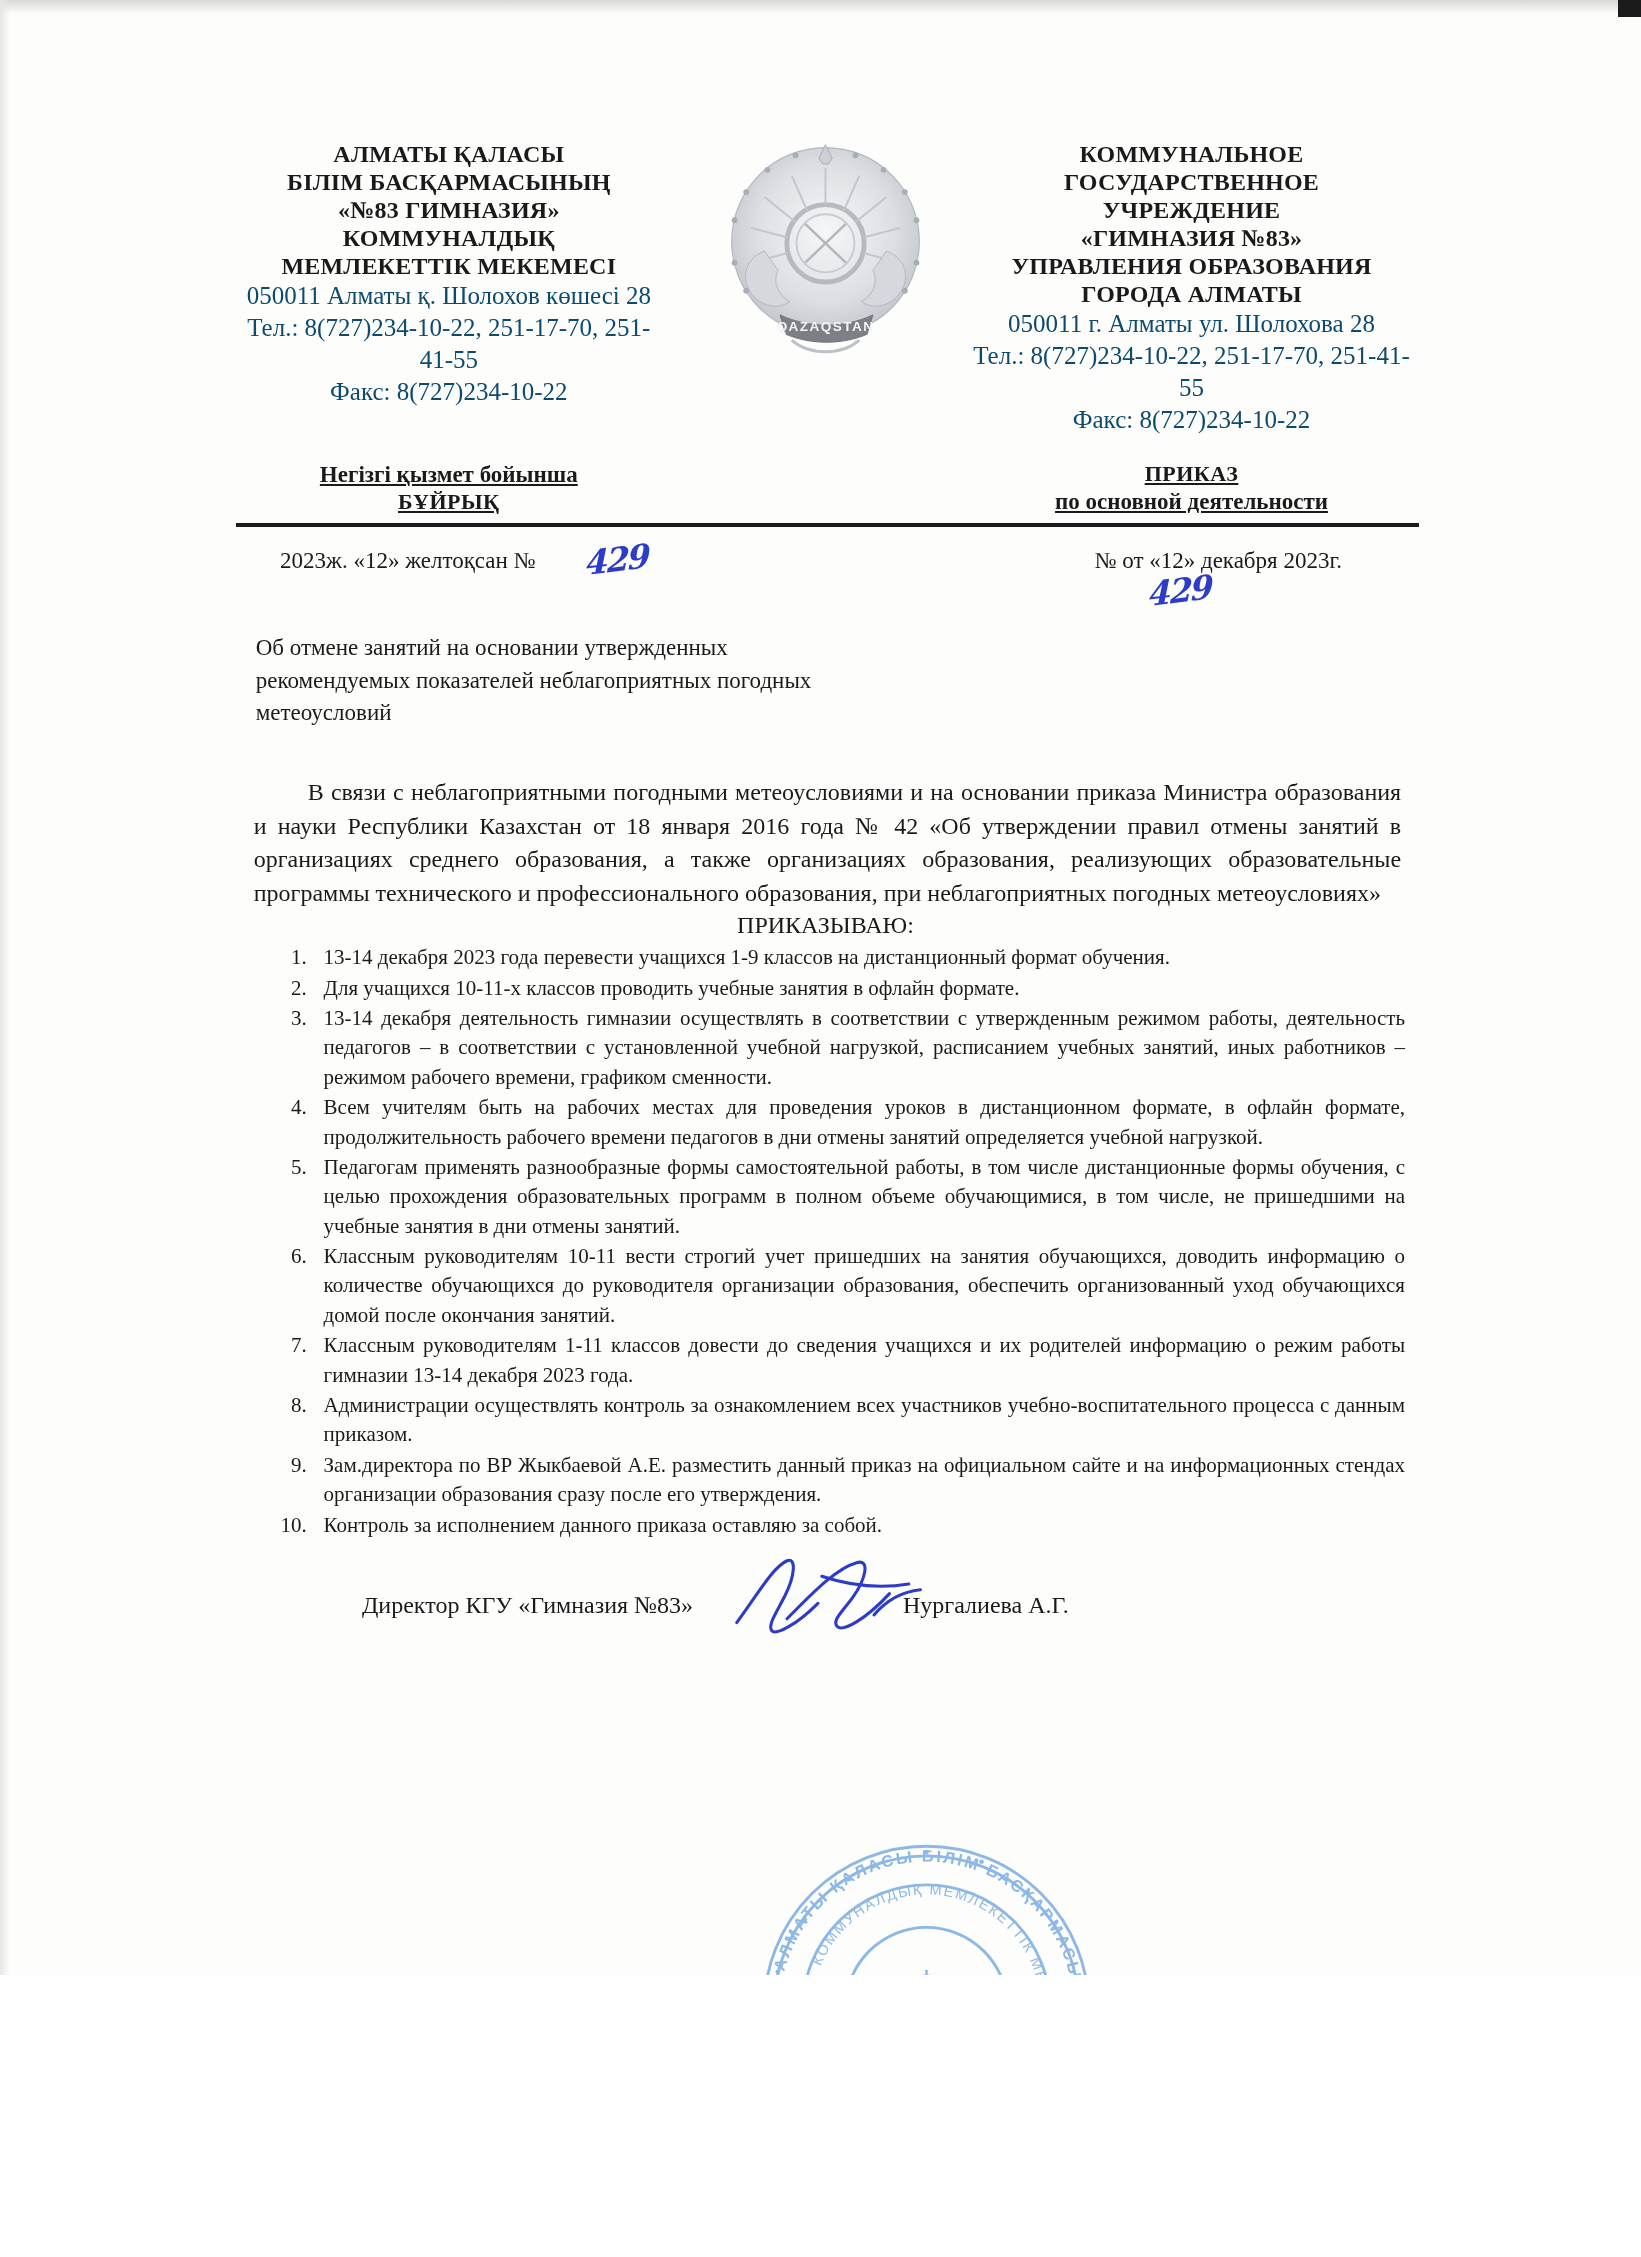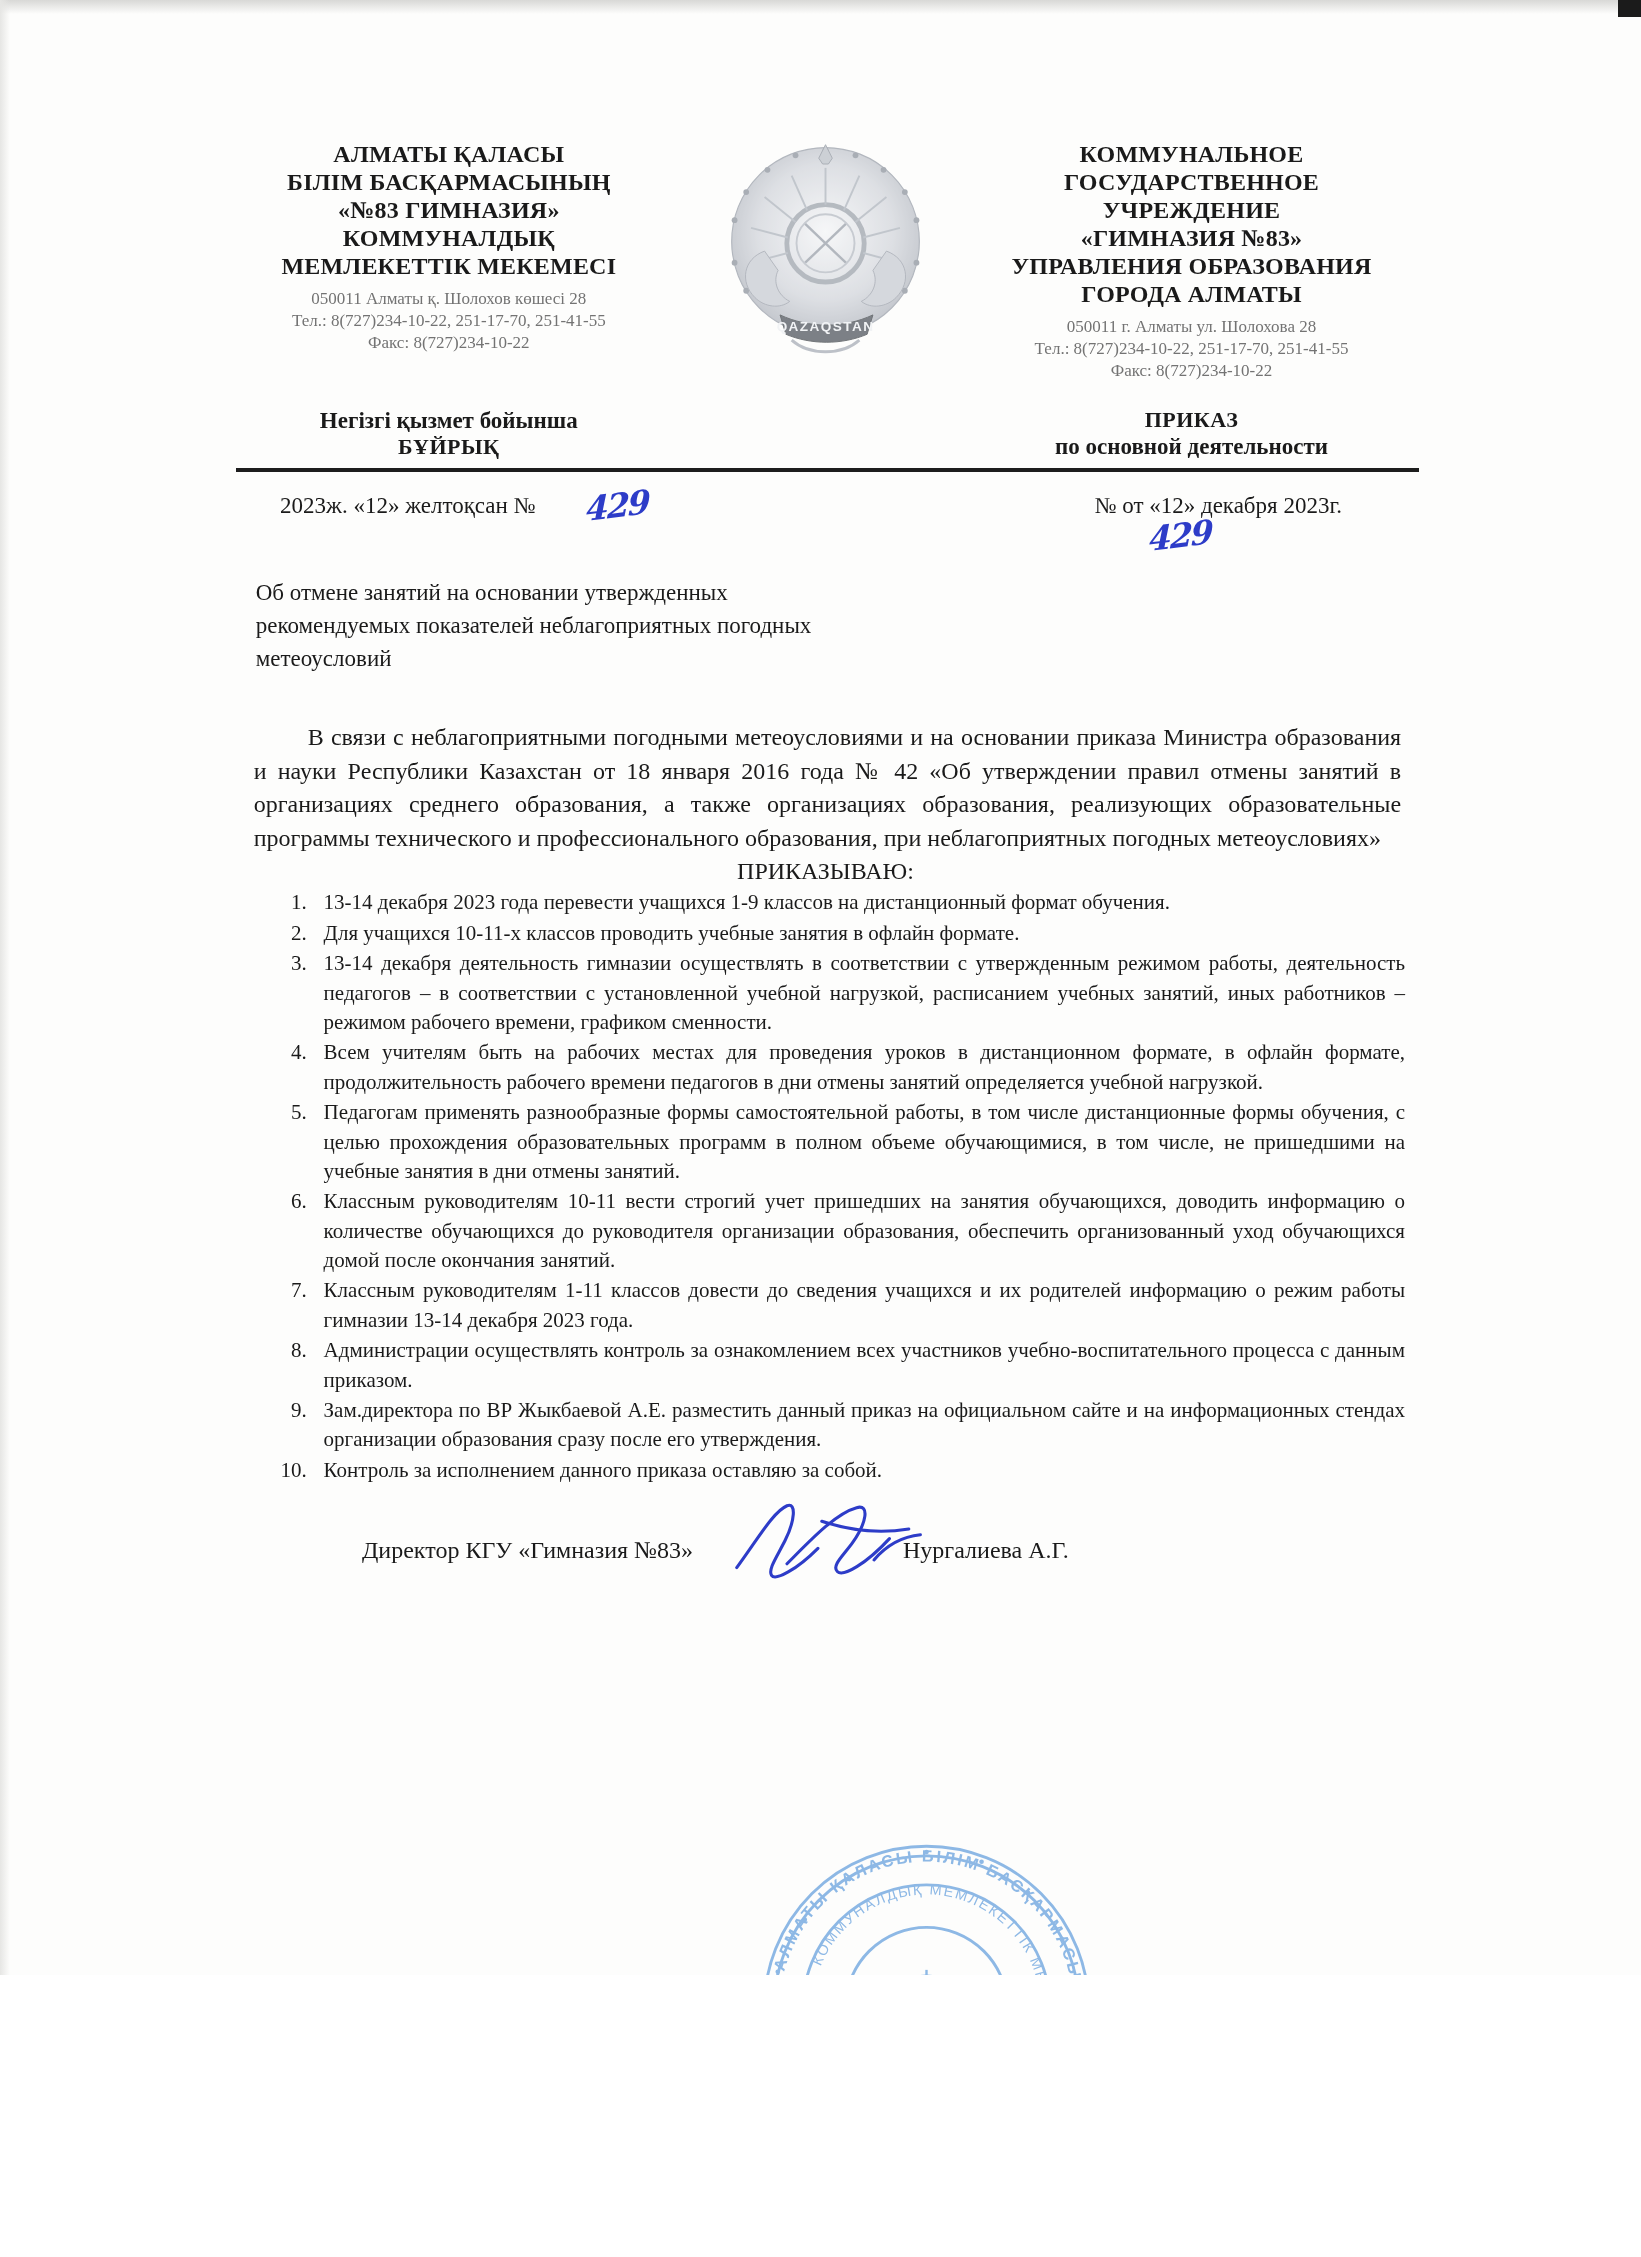--- a/index.html
+++ b/index.html
@@ -56,24 +56,24 @@
   .lh-col.left { margin-left: -9.7px; }
   .lh-col.right { margin-right: -13.5px; width: 454px; }
 
   .org-name {
     font-weight: bold;
     font-size: 24px;
     line-height: 1.17;
     letter-spacing: 0.2px;
   }
   .org-contacts {
-    font-size: 17px;
+    font-size: 25px;
     line-height: 1.28;
-    margin-top: 8px;
-    color: #737373;
+    margin-top: 0;
+    color: #0c4a6e;
   }
   .org-contacts .line { white-space: normal; }
 
   .emblem {
     position: absolute;
     left: 50%;
     top: 135px;
     transform: translateX(-50%);
     width: 208px;
     height: 237px;
@@ -83,20 +83,21 @@
 
   .doc-type-row {
     display: flex;
     justify-content: space-between;
     align-items: flex-end;
     margin-top: 25px;
   }
   .doc-type-col {
     width: 454px;
     text-align: center;
+    text-decoration: underline;
   }
   .doc-type-col.left { width: 425px; margin-left: -9.7px; }
   .doc-type-col.right { margin-right: -13.5px; }
   .doc-type-sub {
     font-weight: bold;
     font-size: 23px;
     line-height: 1.2;
   }
   .doc-type-main {
     font-weight: bold;

